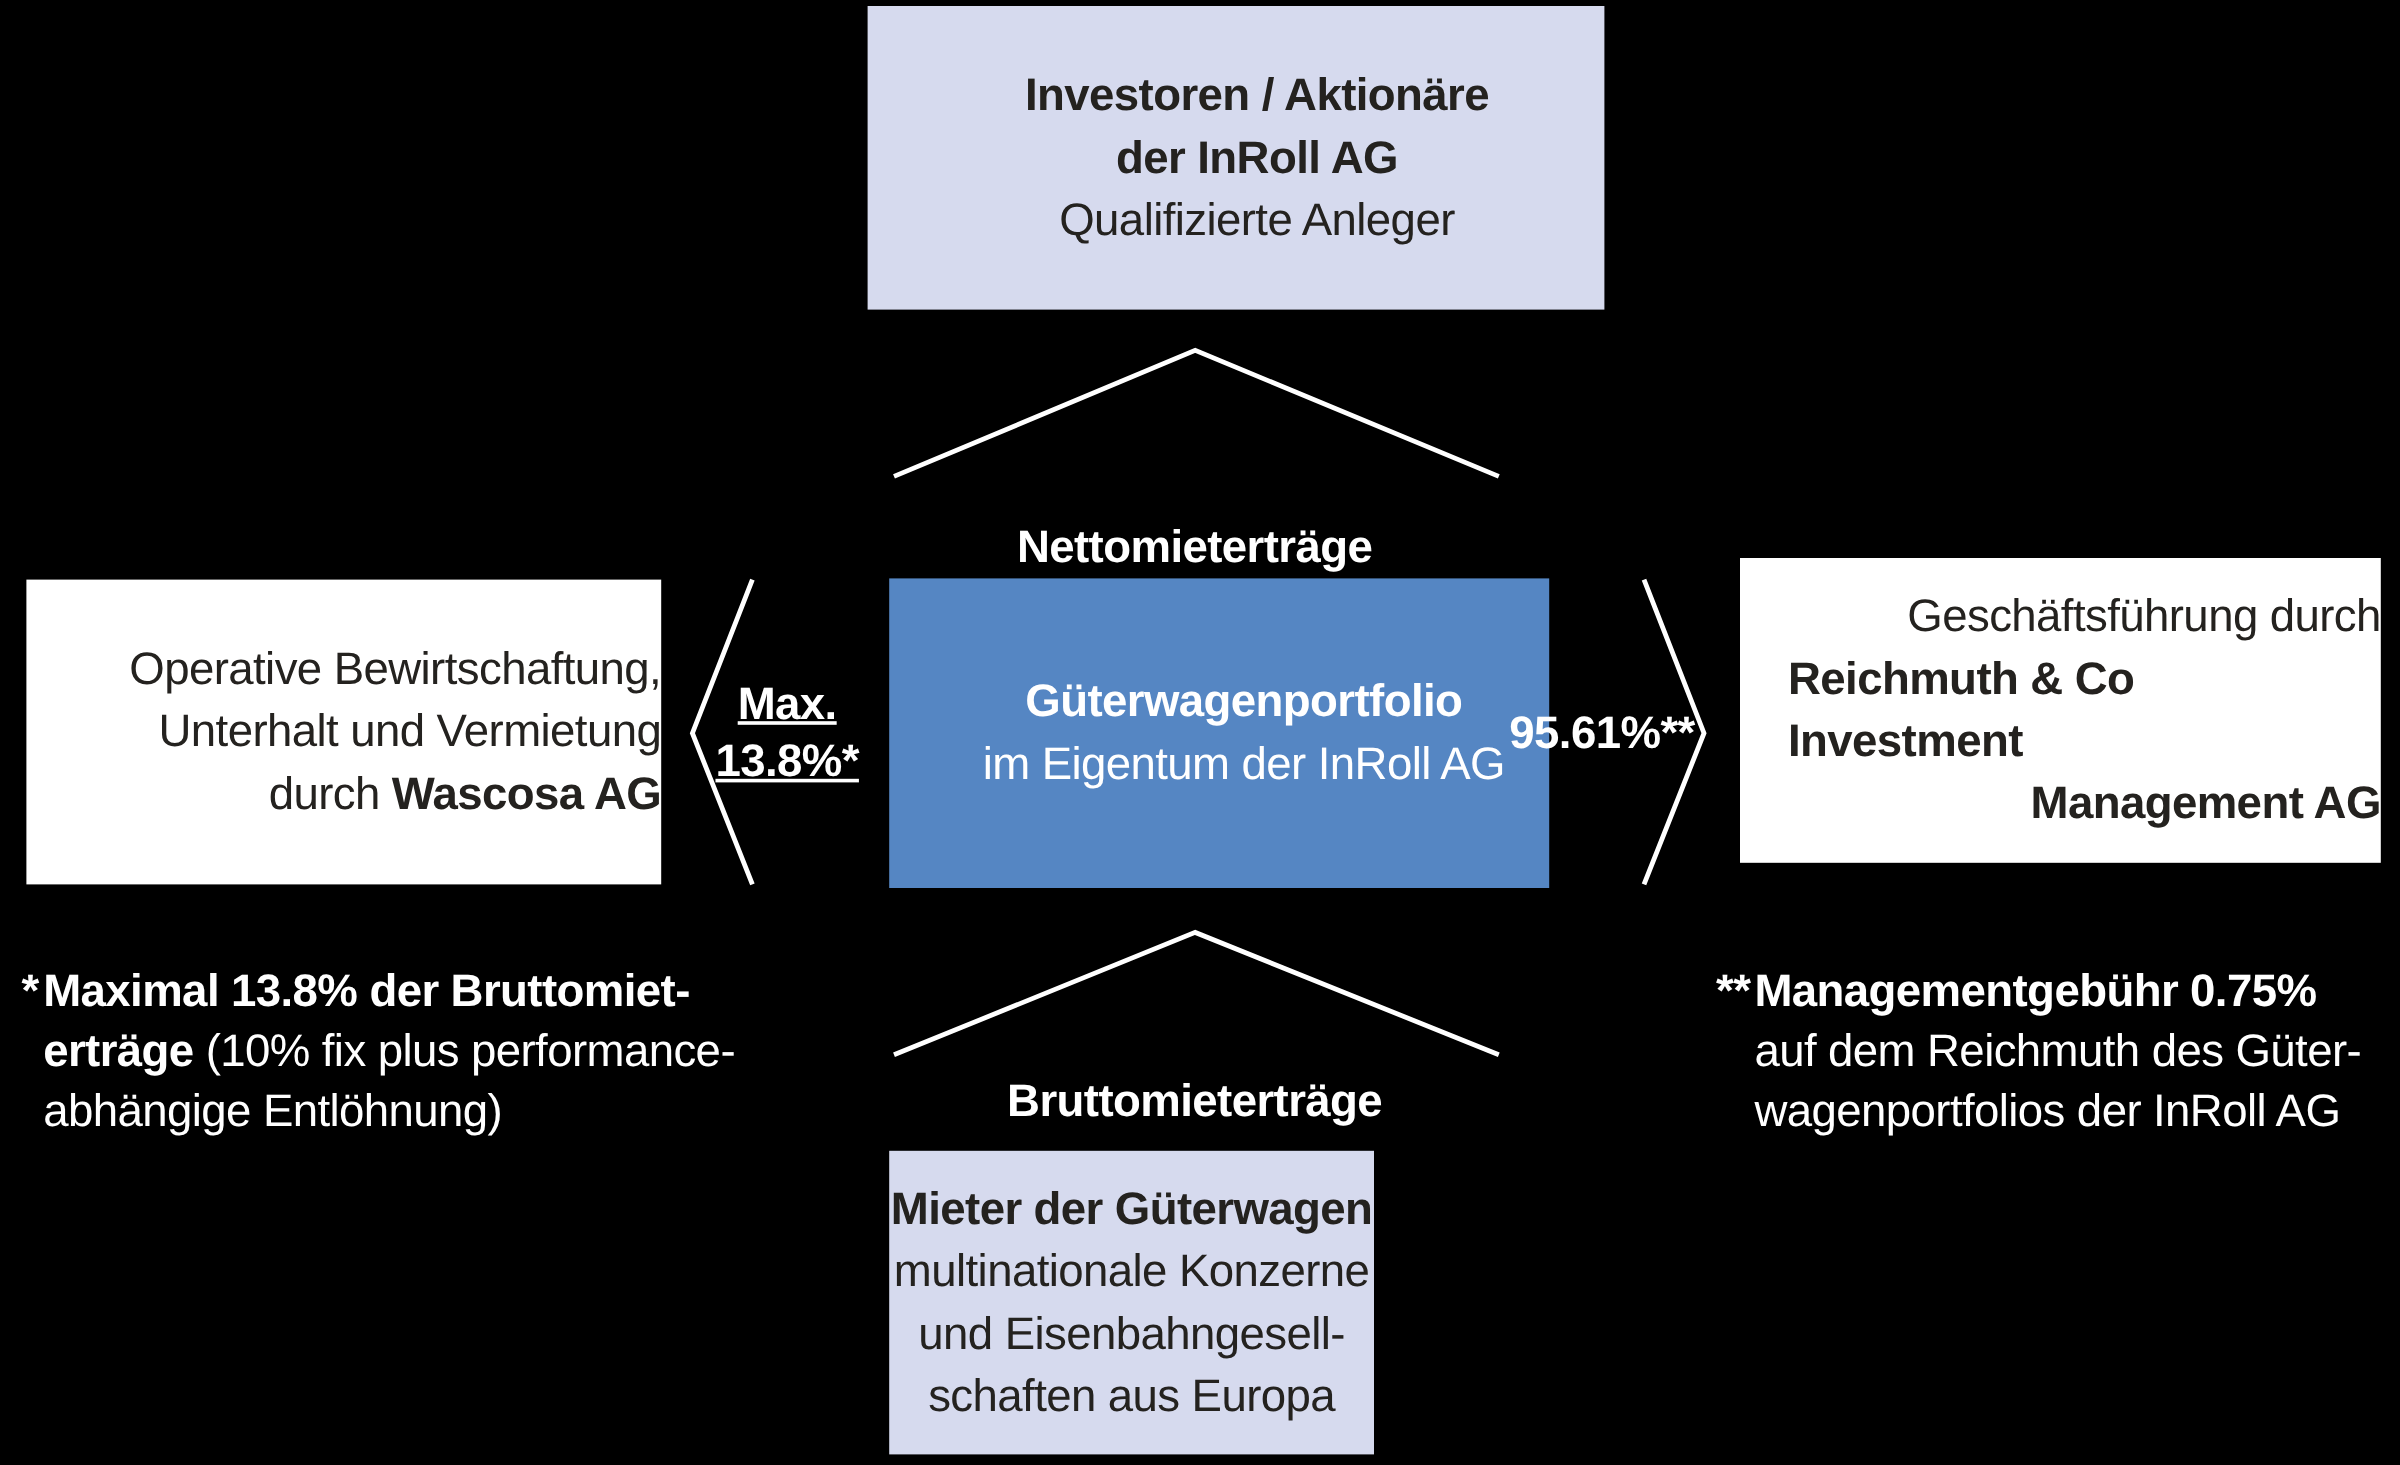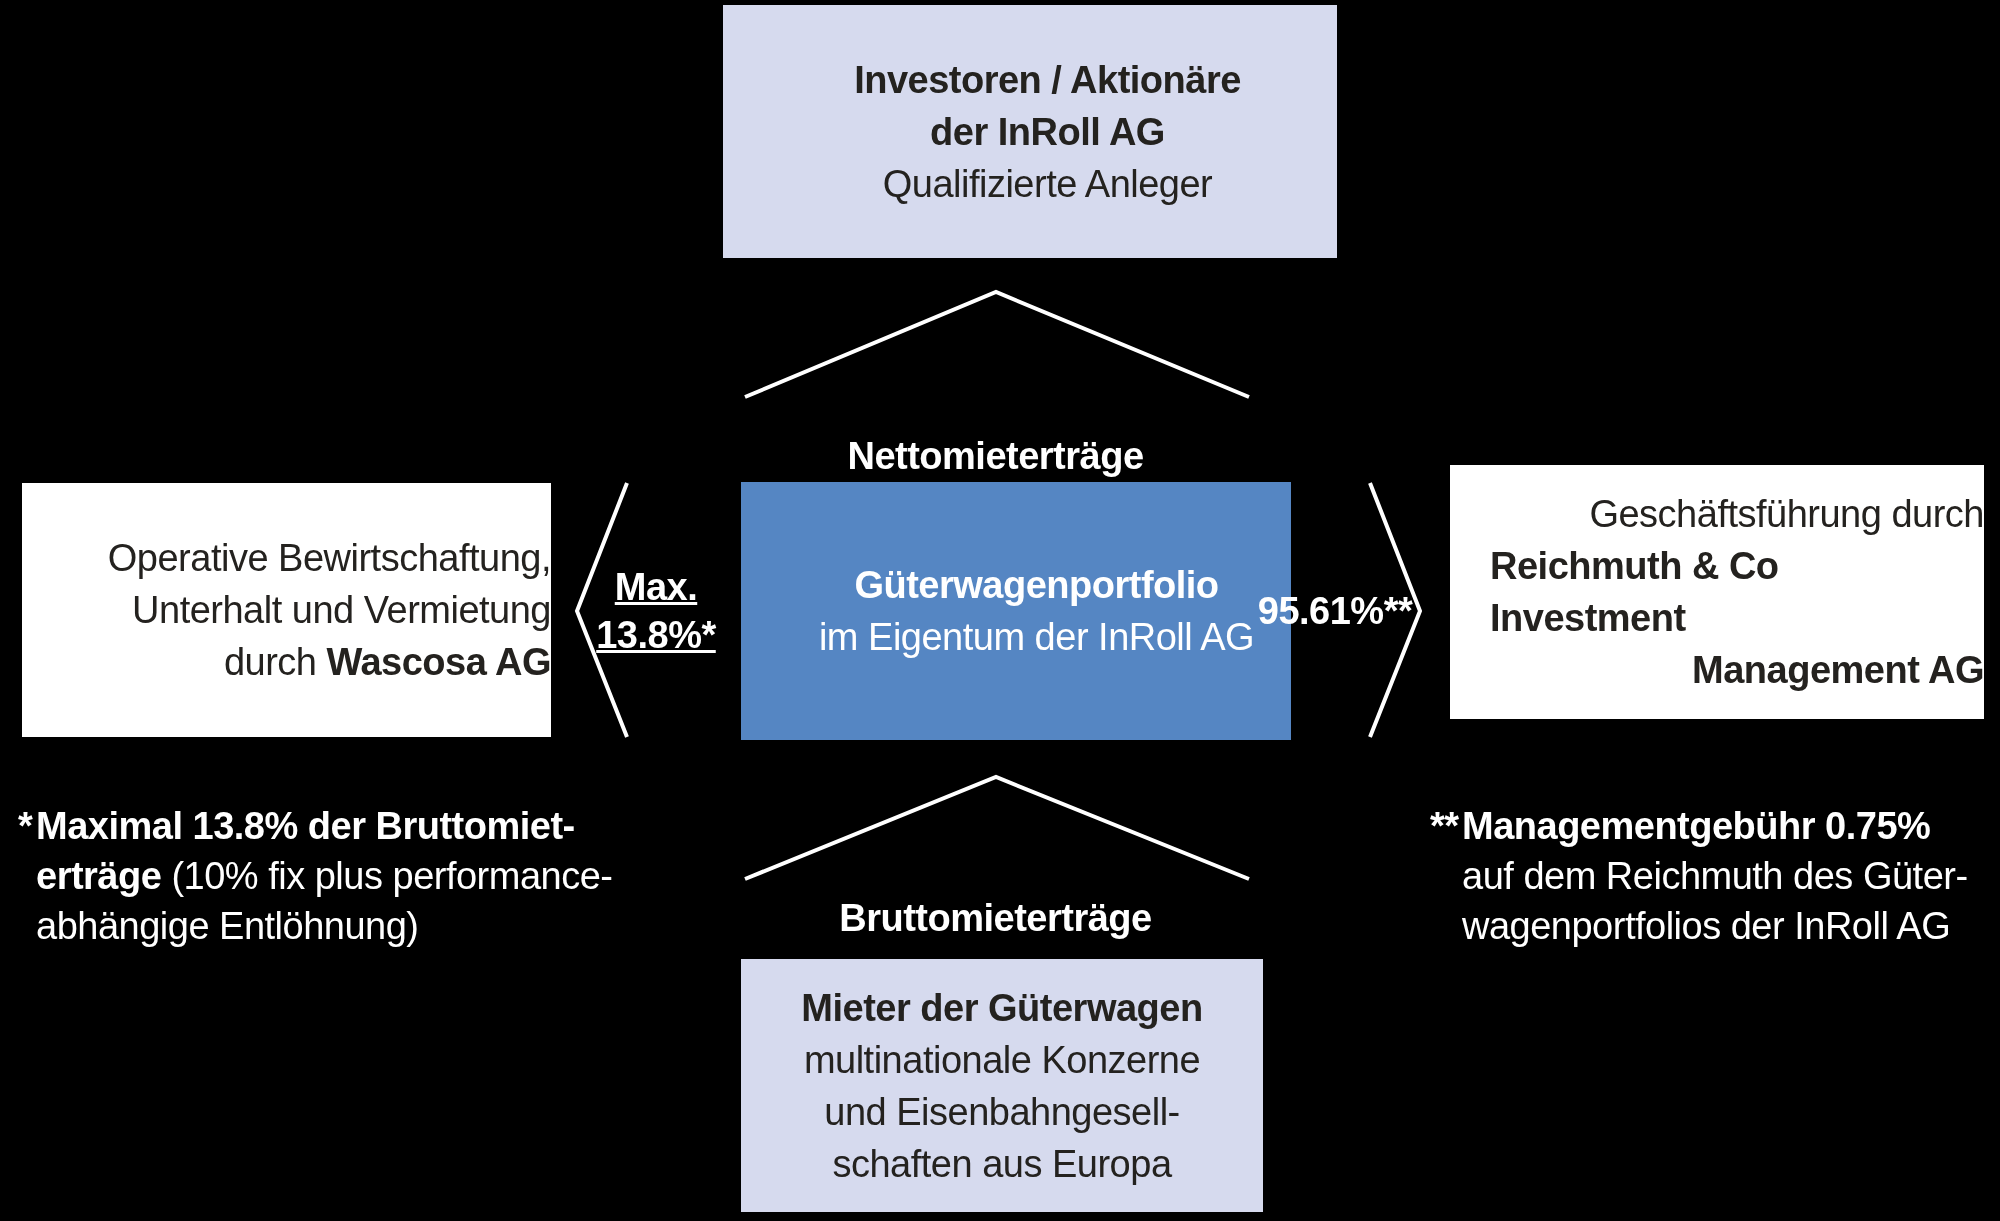--- a/index.html
+++ b/index.html
@@ -27,21 +27,21 @@
   }
   .box.centered { align-items: center; text-align: center; }
   .box.left-aligned { align-items: flex-end; text-align: left; }
   .lavender { background: #d6daee; }
   .blue { background: #5586c3; color: #ffffff; }
   .white-bg { background: #ffffff; }
   .bold { font-weight: bold; }
 
   .investors-box { left: 723px; top: 5px;   width: 579px; height: 253px; padding-left: 35px; }
   .portfolio-box { left: 741px; top: 482px; width: 509px; height: 258px; padding-left: 41px; }
-  .tenants-box   { left: 741px; top: 959px; width: 522px; height: 253px; }
+  .tenants-box   { left: 741px; top: 959px; width: 404px; height: 253px; }
   .operator-box  { left: 22px;  top: 483px; width: 529px; height: 254px; padding-left: 26px; box-sizing: border-box; }
   .manager-box   { left: 1450px; top: 465px; width: 534px; height: 254px; padding-left: 40px; box-sizing: border-box; }
 
   .flows-svg {
     position: absolute;
     left: 0; top: 0;
     width: 2000px; height: 1221px;
     pointer-events: none;
   }
   .flows-svg polyline {

